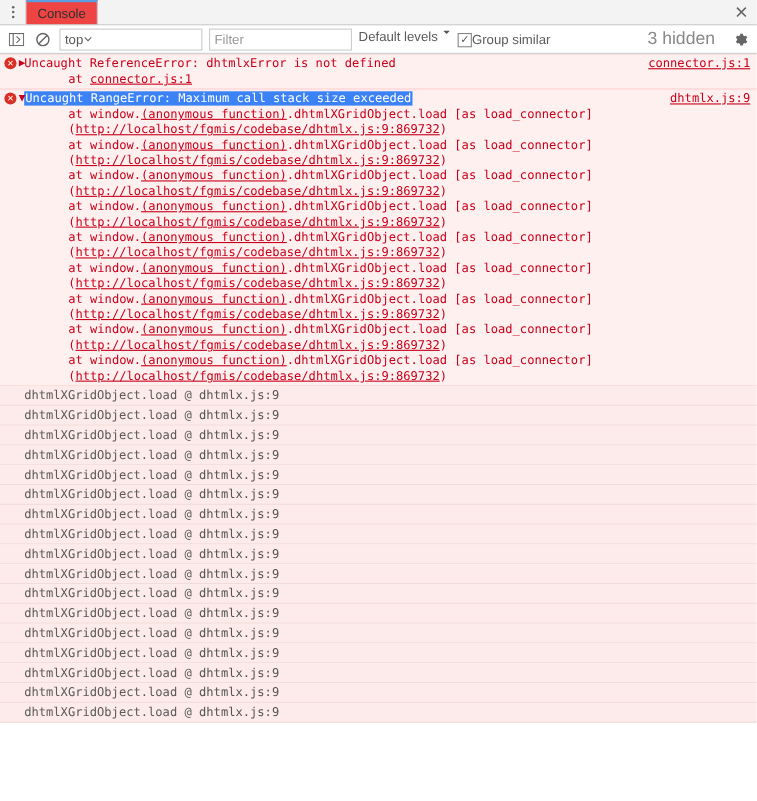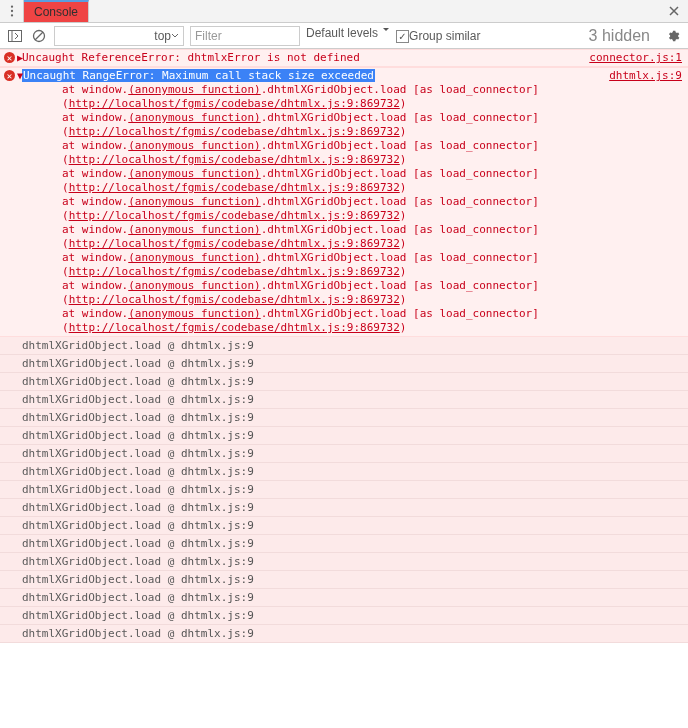--- a/index.html
+++ b/index.html
@@ -53,26 +53,26 @@
   }
   .tb-icon {
     width:18px;height:18px;display:flex;align-items:center;justify-content:center;
     cursor:pointer;
   }
   .context-select {
     border:1px solid #ccc;
     height:20px;
     min-width:130px;
     padding:0 4px;
-    display:flex;align-items:center;justify-content:flex-end;
+    display:flex;align-items:center;justify-content:flex-start;
     font-size:12px;
   }
   .filter-input {
     border:1px solid #ccc;
-    height:20px;width:110px;
+    height:20px;width:130px;
     padding:0 4px;
     display:flex;align-items:center;
     color:#999;
     font-size:12px;
   }
   .level-select {
     height:20px;display:flex;align-items:flex-start;gap:4px;font-size:12px;
   }
   .chk { width:13px;height:13px;border:1px solid #888;display:inline-flex;align-items:center;justify-content:center;background:#fff;}
   .chk::after{content:"✓";font-size:10px;color:#555;}
@@ -179,20 +179,23 @@
   </div>
 </div>
 
 <div class="console-body">
 
   <div class="msg red-bg">
     <span class="err-icon">✕</span>
     <span class="caret caret-down"></span>
     <a class="src-link">connector.js:1</a>
     <span>Uncaught ReferenceError: dhtmlxError is not defined</span>
+    <div class="stack-line">
+      <span>at </span><a>connector.js:1</a>
+    </div>
   </div>
 
   <div class="msg red-bg">
     <span class="err-icon">✕</span>
     <span class="caret caret-open"></span>
     <a class="src-link">dhtmlx.js:9</a>
     <span class="sel">Uncaught RangeError: Maximum call stack size exceeded</span>
     <div id="frames-container">
         <div class="stack-line stack-anon"><span>at window.</span><a>(anonymous function)</a><span>.dhtmlXGridObject.load [as load_connector] (</span><a>http://localhost/fgmis/codebase/dhtmlx.js:9:869732</a><span>)</span></div>
         <div class="stack-line stack-anon"><span>at window.</span><a>(anonymous function)</a><span>.dhtmlXGridObject.load [as load_connector] (</span><a>http://localhost/fgmis/codebase/dhtmlx.js:9:869732</a><span>)</span></div>

